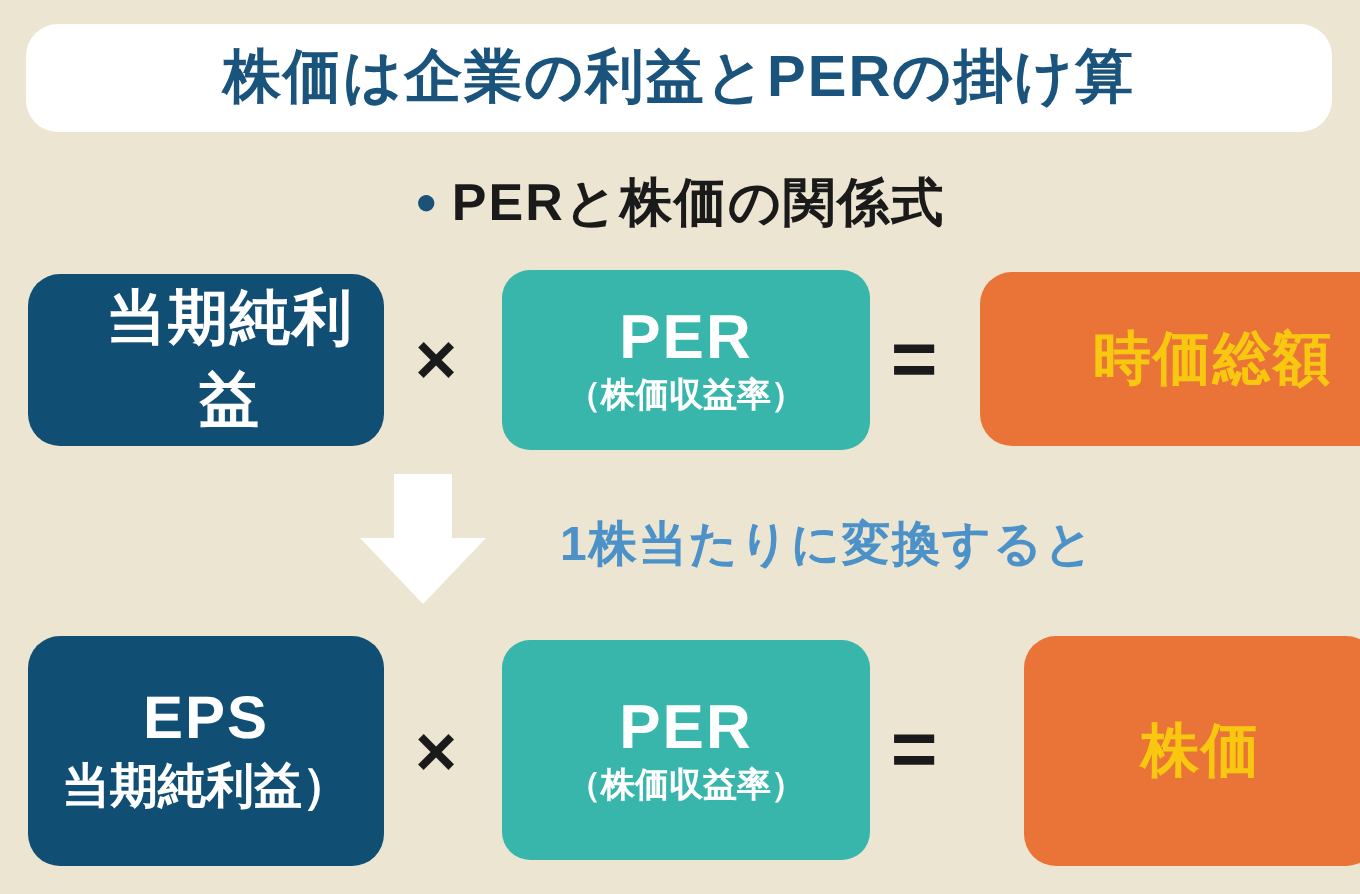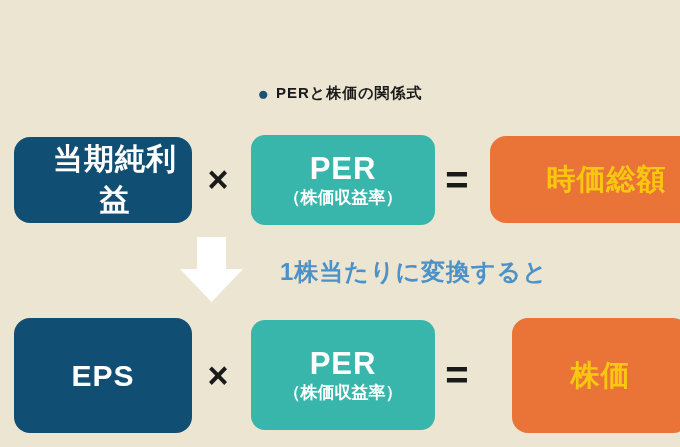--- a/index.html
+++ b/index.html
@@ -23,21 +23,21 @@
   .subtitle{
     position:absolute;left:0;top:84px;width:680px;
     display:flex;align-items:center;justify-content:center;gap:7px;
   }
   .bullet{
     color:var(--bullet,#1b5277);
     font-size:19px;line-height:1;
   }
   .subtitle-text{
     color:var(--black-text,#1a1a1a);
-    font-size:15px;font-weight:900;letter-spacing:1px;
+    font-size:26px;font-weight:900;letter-spacing:1px;
   }
   .box{
     position:absolute;
     display:flex;flex-direction:column;align-items:center;justify-content:center;
     border-radius:16px;
     text-align:center;
   }
   .navy{background:var(--navy-box,#114e73);}
   .teal{background:var(--teal-box,#38b6ab);border-radius:14px;}
   .orange{background:var(--orange-box,#ea7338);}
@@ -73,20 +73,23 @@
   .times-2{left:192px;top:318px;width:52px;height:115px;}
   .teal-2{left:251px;top:320px;width:184px;height:110px;}
   .equals-2{left:431px;top:318px;width:52px;height:115px;}
   .orange-2{left:512px;top:318px;width:177px;height:115px;}
 </style>
 </head>
 <body>
 
 <div class="canvas">
 
+  <div class="banner">
+    <span class="title">株価は企業の利益とPERの掛け算</span>
+  </div>
 
   <div class="subtitle">
     <span class="bullet">●</span>
     <span class="subtitle-text">PERと株価の関係式</span>
   </div>
 
   <div class="box navy navy-1">
     <span class="white-big">当期純利益</span>
   </div>
   <div class="op times times-1">×</div>
@@ -99,20 +102,21 @@
     <span class="yellow-big">時価総額</span>
   </div>
 
   <svg class="down-arrow" width="64" height="65" viewBox="0 0 64 65">
     <polygon points="17,0 46,0 46,32 63,32 31.5,65 0,32 17,32" fill="#ffffff"></polygon>
   </svg>
   <div class="arrow-label">1株当たりに変換すると</div>
 
   <div class="box navy navy-2">
     <span class="eps-main">EPS</span>
+    <span class="eps-sub">当期純利益）</span>
   </div>
   <div class="op times times-2">×</div>
   <div class="box teal teal-2">
     <span class="per-main">PER</span>
     <span class="per-sub">（株価収益率）</span>
   </div>
   <div class="op equals equals-2">=</div>
   <div class="box orange orange-2">
     <span class="yellow-big">株価</span>
   </div>

